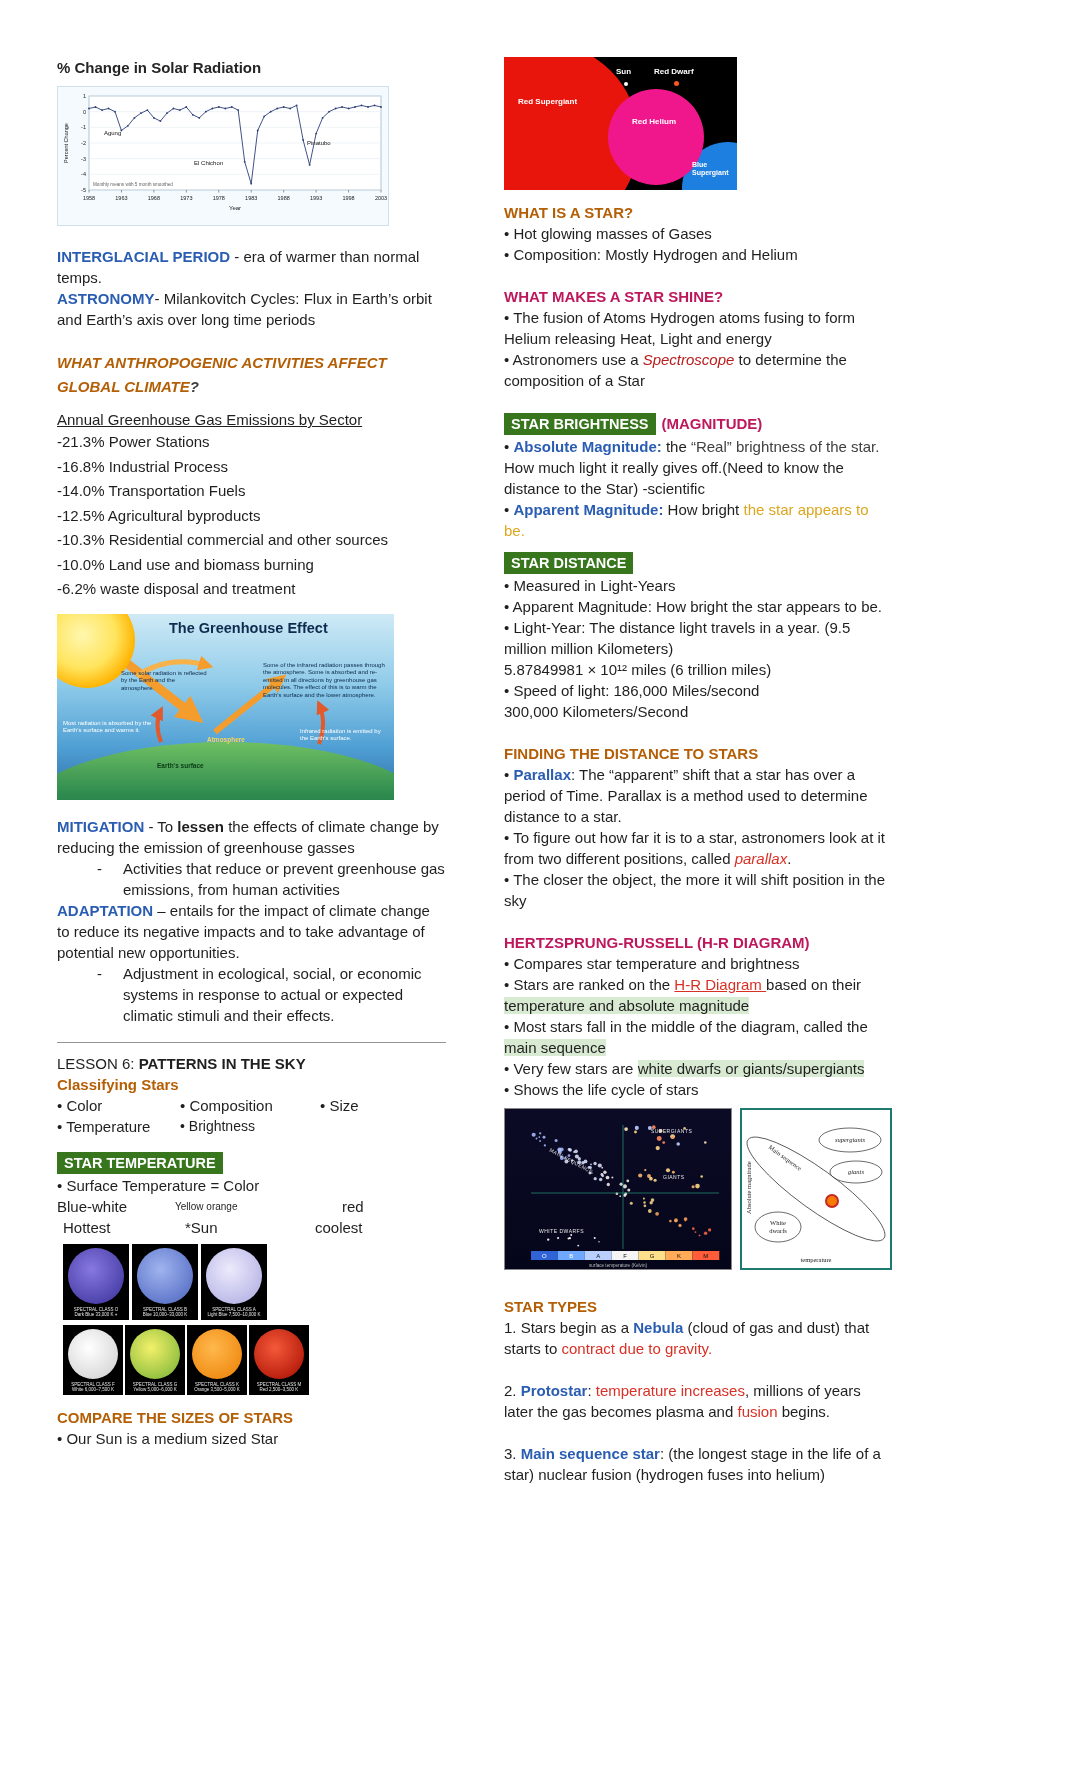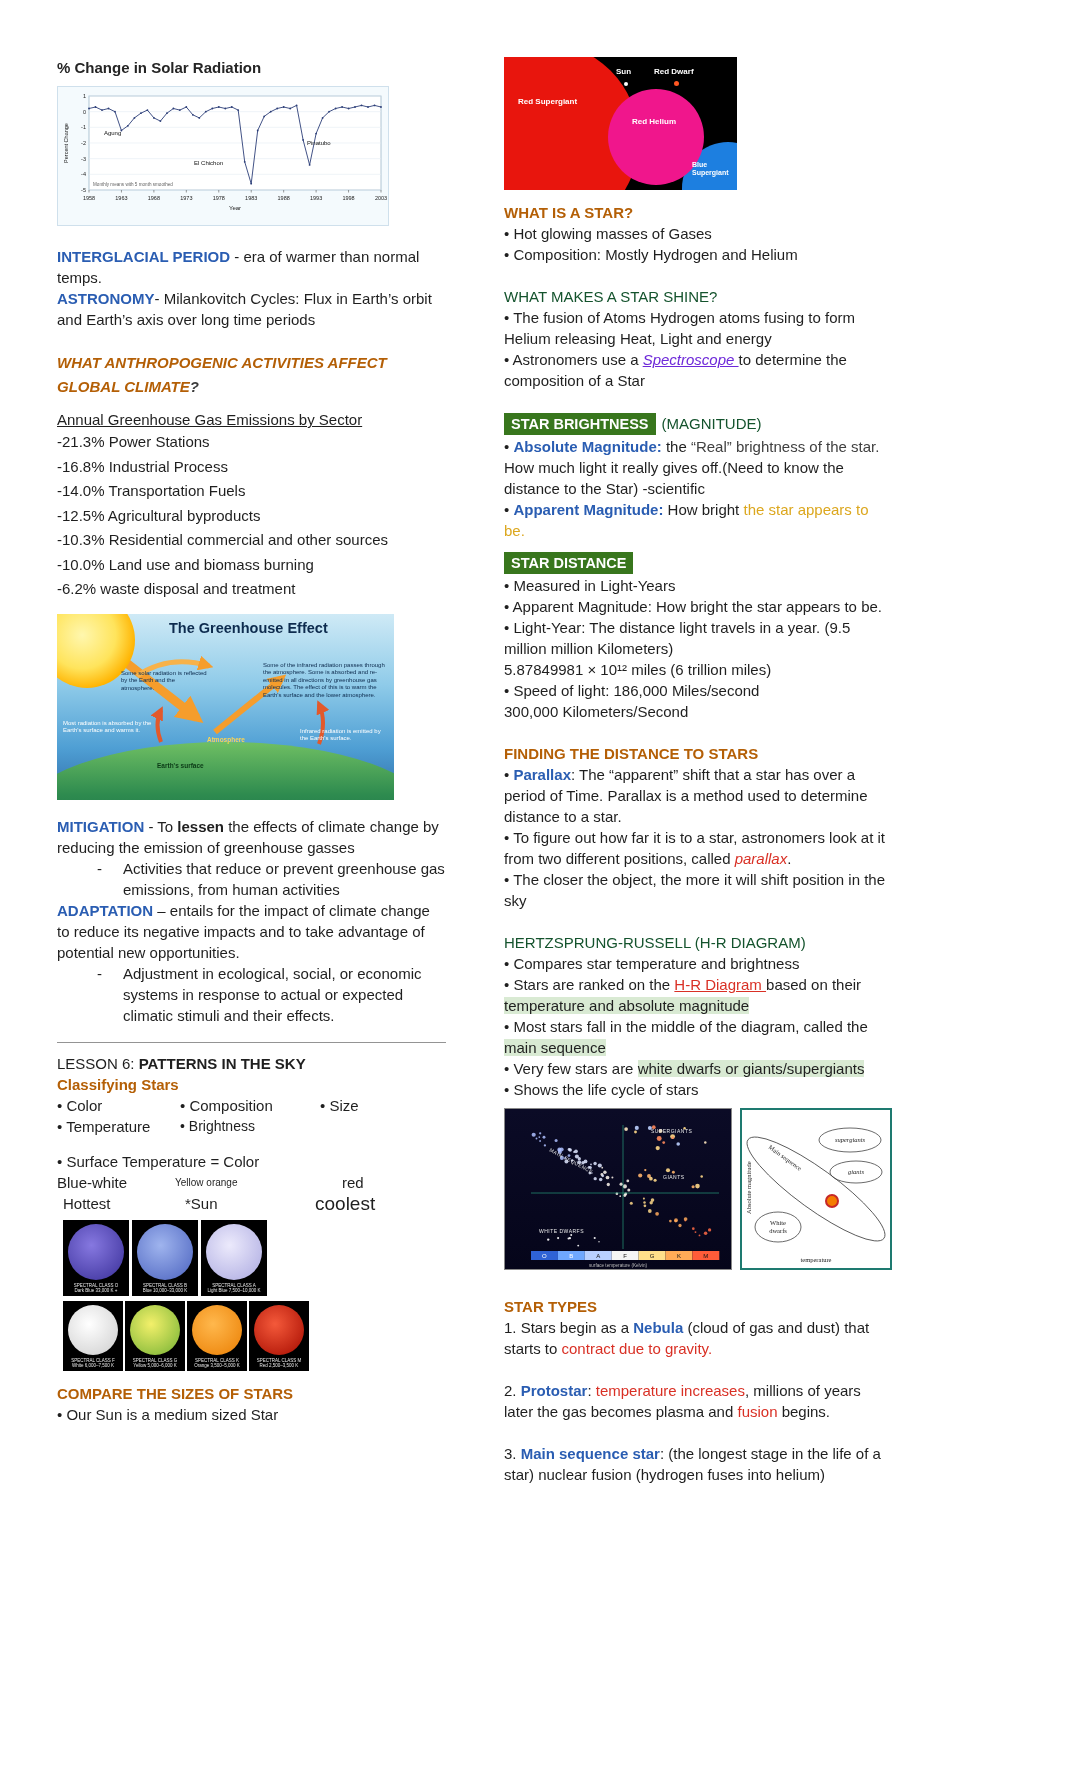--- a/index.html
+++ b/index.html
@@ -8,28 +8,28 @@
 .page{width:1080px;height:1778px;background:#fff;overflow:hidden;position:relative}
 .columns{display:flex;gap:58px;padding:57px 0 0 57px}
 .col.left{width:389px;flex:0 0 389px}
 .col.right{width:388px;flex:0 0 388px}
 p{margin:0;font-size:15px;line-height:21px}
 figure{margin:0}
 .gap{height:21px}
 .gap-half{height:10px}
 .h-dark{font-weight:700;color:#252525}
 .h-orange{font-weight:700;color:#b45f06}
-.h-green{font-weight:400;color:#14532d}
+.h-green{font-weight:700;color:#be185d}
 .after-badge{margin-left:6px}
 .seg-blue{color:#2a5db2;font-weight:700}
 .seg-bold{font-weight:700}
 .seg-orange{color:#404040}
 .seg-gold{color:#dca71e}
 .seg-red{color:#d93025}
-.seg-red-ui{color:#6d28d9;font-style:italic;text-decoration:underline}
+.seg-red-ui{color:#b91c1c;font-style:italic;}
 .seg-red-u{color:#d93025;text-decoration:underline}
 .seg-red-i{color:#d93025;font-style:italic}
 .seg-hl{background:#d9ead3}
 .seg-oi{color:#b45f06;font-weight:700;font-style:italic}
 .seg-qi{color:#3c3c3c;font-weight:700;font-style:italic}
 .u{text-decoration:underline}
 .em{line-height:24.5px}
 .badge{display:inline-block;background:#38761d;color:#fff;font-weight:700;font-size:14.5px;line-height:20px;padding:1px 7px;margin:1px 0}
 .dash-item{display:flex;padding-left:40px}
 .dash-item::before{content:"-";flex:0 0 26px}
@@ -224,30 +224,31 @@
       <div class="grid-row">
         <span class="c1" style="font-size:15px;line-height:21px">• Color</span>
         <span class="c2" style="font-size:15px;line-height:21px">• Composition</span>
         <span style="font-size:15px;line-height:21px">• Size</span>
       </div>
       <div class="grid-row">
         <span class="c1" style="font-size:15px;line-height:21px">• Temperature</span>
         <span class="c2" style="font-size:14px;line-height:21px">• Brightness</span>
       </div>
       <div style="height:14px"></div>
+      <p><span class="badge">STAR TEMPERATURE</span></p>
       <p>• Surface Temperature = Color</p>
       <div class="grid-row">
         <span class="cw1" style="font-size:15px;line-height:21px">Blue-white</span>
         <span class="cw2" style="font-size:10px;line-height:21px">Yellow orange</span>
         <span style="font-size:15px;line-height:21px">red</span>
       </div>
       <div class="grid-row">
         <span class="hw1" style="font-size:15px;line-height:21px">Hottest</span>
         <span class="hw2" style="font-size:15px;line-height:21px">*Sun</span>
-        <span style="font-size:19px;line-height:21px">coolest</span>
+        <span style="font-size:15px;line-height:21px">coolest</span>
       </div>
       <div class="tiles-row" id="tiles-top">
           <div class="tile" style="width: 66px; height: 76px;">
             <div class="circ" style="width: 56px; height: 56px; background: radial-gradient(circle at 42% 38%, rgb(134, 120, 224) 0%, rgb(74, 63, 168) 78%);"></div>
             <div class="cap">
               <div>SPECTRAL CLASS O</div>
               <div>Dark Blue 33,000 K +</div>
             </div>
           </div>
           <div class="tile" style="width: 66px; height: 76px;">

